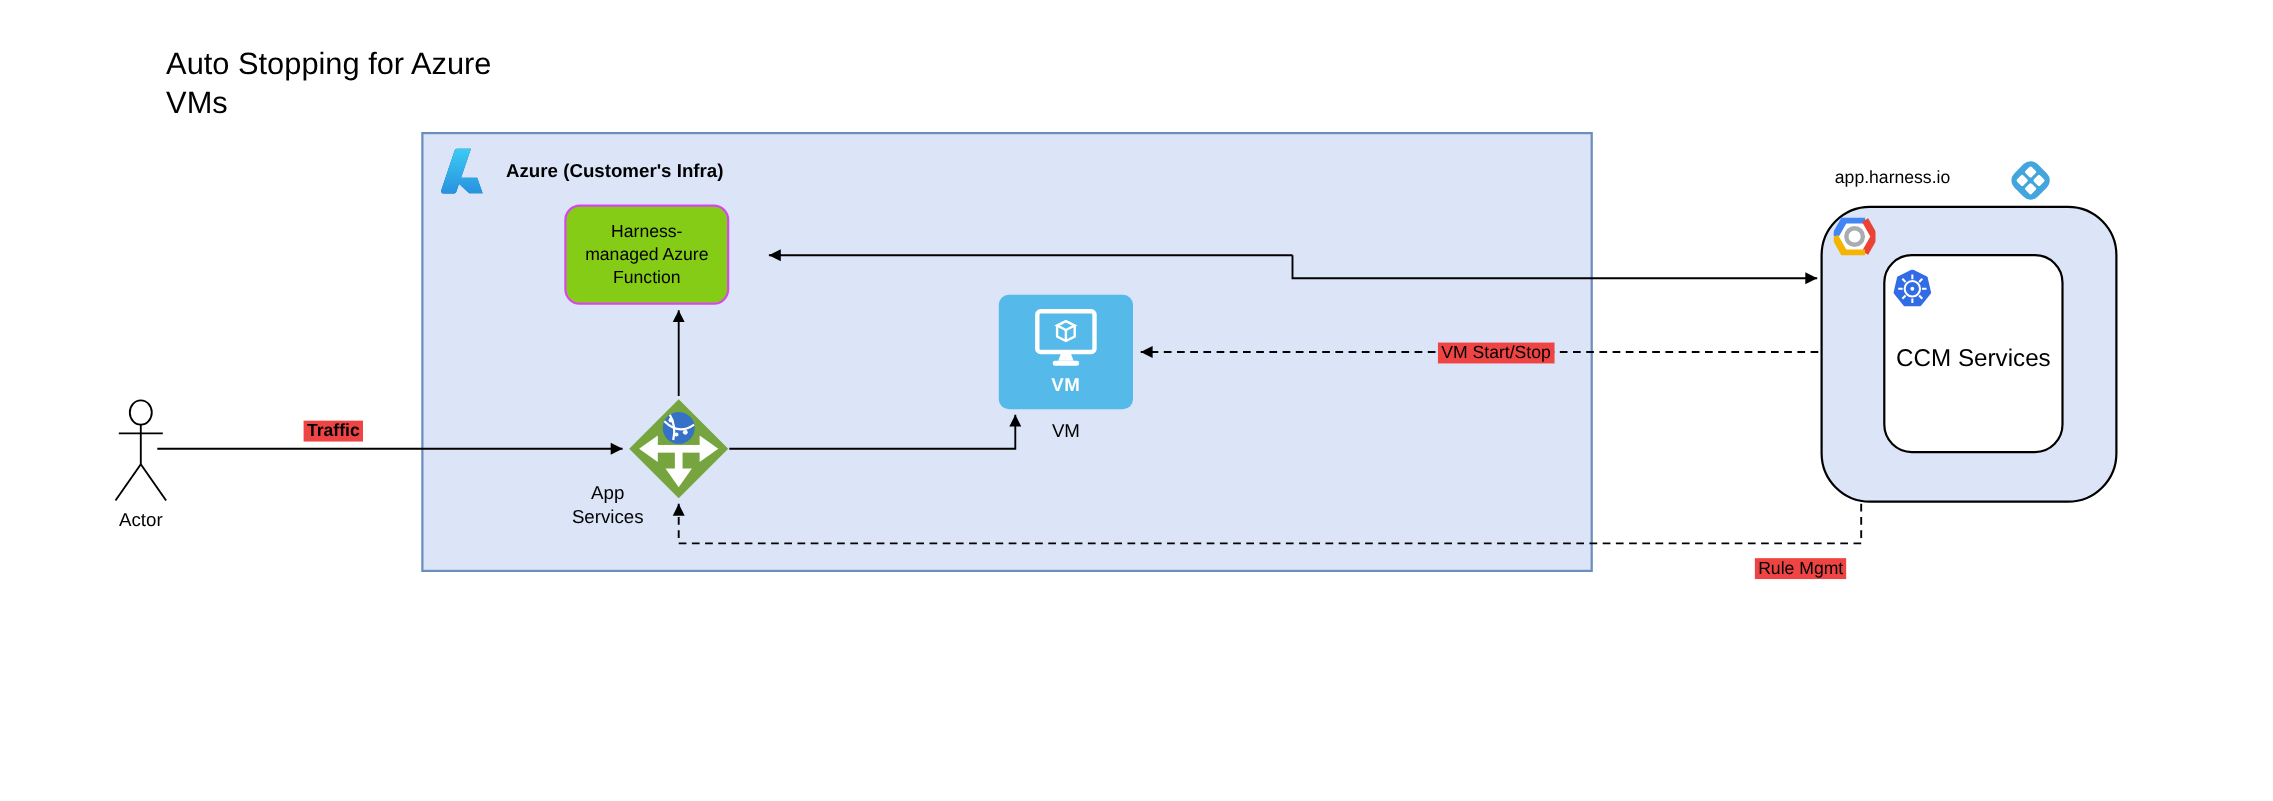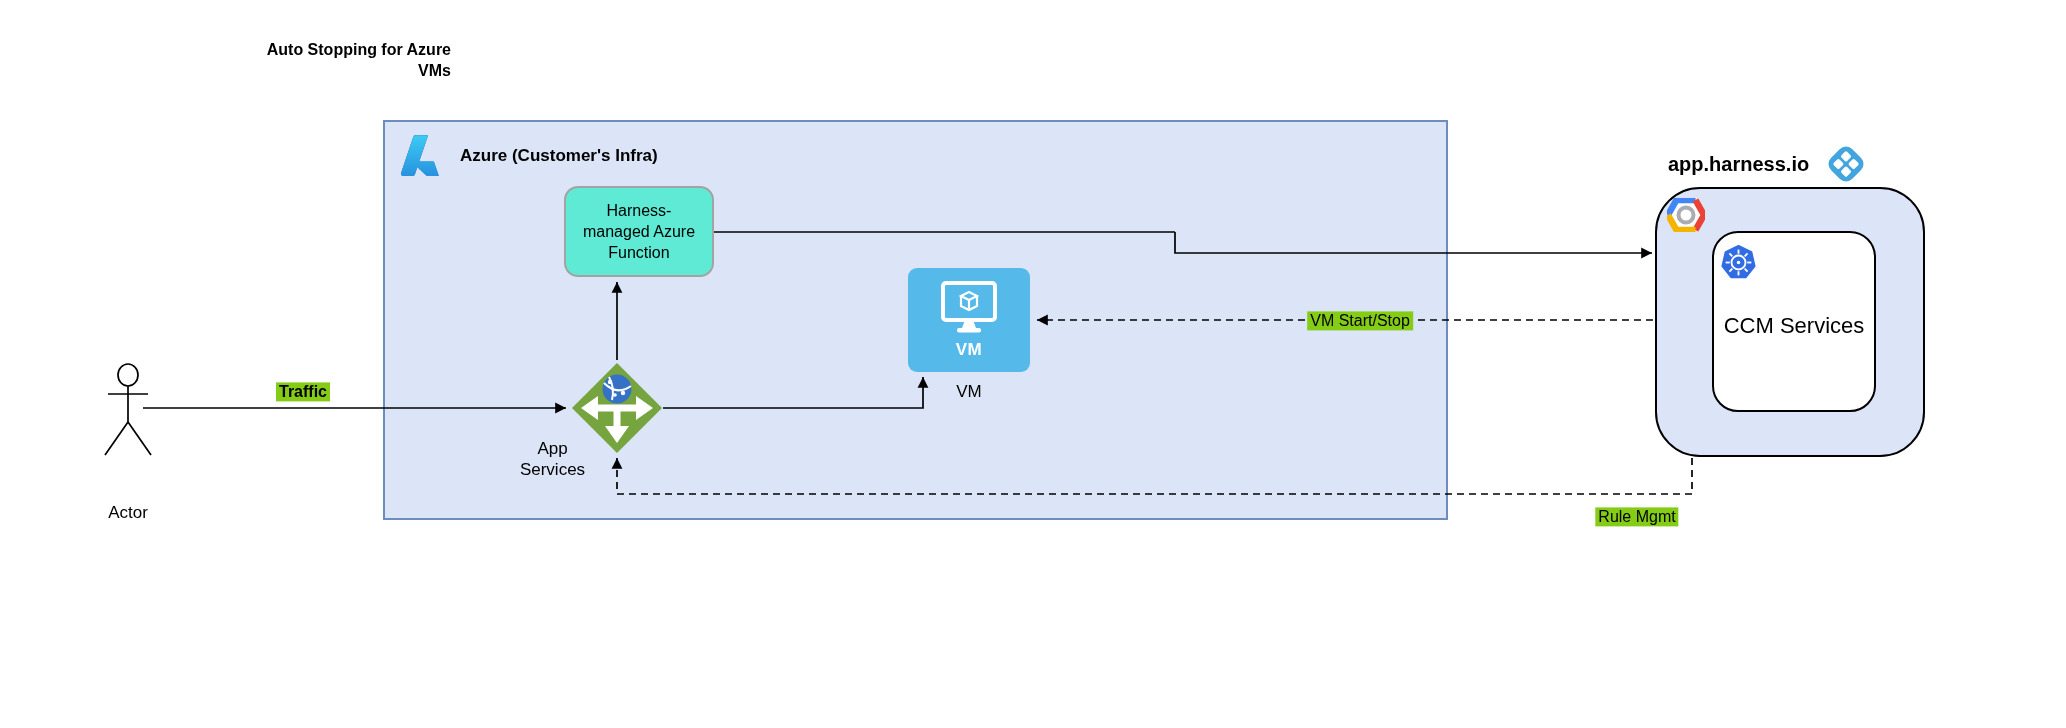--- a/index.html
+++ b/index.html
@@ -3,56 +3,56 @@
 <meta charset="utf-8">
 <style>
   html,body { margin:0; padding:0; background:#fff; }
   .canvas {
     position:relative; width:2066px; height:728px; background:#ffffff;
     font-family:"Liberation Sans", sans-serif; color:#000; overflow:hidden;
   }
   .abs { position:absolute; }
   .pre { white-space:pre-line; }
   .title {
-    left:151px; top:40px; width:300px; text-align:right;
-    font-size:16px; font-weight:700; line-height:1.3;
+    left:151px; top:40px; width:300px; text-align:left;
+    font-size:28px; font-weight:400; line-height:1.3;
   }
   .azure-box {
     left:383px; top:120px; width:1065px; height:400px;
     background:#dbe5f7; border:2px solid #6c8ebf; box-sizing:border-box;
   }
   .azure-header { position:absolute; left:14px; top:10px; display:flex; align-items:center; }
   .azure-label { font-size:17px; font-weight:700; margin-left:14px; }
   .harness-box {
     left:1655px; top:187px; width:270px; height:270px;
     background:#dbe5f7; border:2px solid #000; border-radius:45px; box-sizing:border-box;
   }
   .ccm-box {
     left:1712px; top:231px; width:164px; height:181px;
     background:#fff; border:2px solid #000; border-radius:26px; box-sizing:border-box;
   }
   .ccm-label { left:1712px; top:313px; width:164px; text-align:center; font-size:22px; }
-  .harness-title { left:1668px; top:153px; font-size:20px; font-weight:700; }
+  .harness-title { left:1668px; top:153px; font-size:16px; font-weight:400; }
   .fn-box {
-    left:564px; top:186px; width:150px; height:91px;
-    background:#5eead4; border:2px solid #a3a3a3; border-radius:14px; box-sizing:border-box;
+    left:513px; top:186px; width:150px; height:91px;
+    background:#84cc16; border:2px solid #d946ef; border-radius:14px; box-sizing:border-box;
     display:flex; align-items:center; justify-content:center;
     text-align:center; font-size:16px; line-height:1.32;
   }
   .vm-tile {
     left:908px; top:268px; width:122px; height:104px;
     background:#55b9e9; border-radius:9px;
     display:flex; flex-direction:column; align-items:center; padding-top:13px; box-sizing:border-box;
   }
   .vm-tile-label { color:#fff; font-weight:700; font-size:17px; margin-top:5px; letter-spacing:0.5px; }
   .vm-label { left:908px; top:382px; width:122px; text-align:center; font-size:17px; }
   .gw-label { left:495px; top:438px; width:115px; text-align:center; font-size:17px; line-height:1.25; }
-  .actor-label { left:87px; top:463px; width:82px; text-align:center; font-size:17px;margin-top:40px; }
+  .actor-label { left:87px; top:463px; width:82px; text-align:center; font-size:17px; }
   .edge-label {
-    transform:translate(-50%,-50%); background:#84cc16; padding:0 3px; font-size:16px; line-height:1.2;
+    transform:translate(-50%,-50%); background:#ef4444; padding:0 3px; font-size:16px; line-height:1.2;
   }
   .edge-label.bold { font-weight:700;margin-left:36px; }
   svg.overlay { left:0; top:0; pointer-events:none; }
 </style>
 </head>
 <body>
 
 <div class="canvas">
 
   <div class="abs azure-box">

